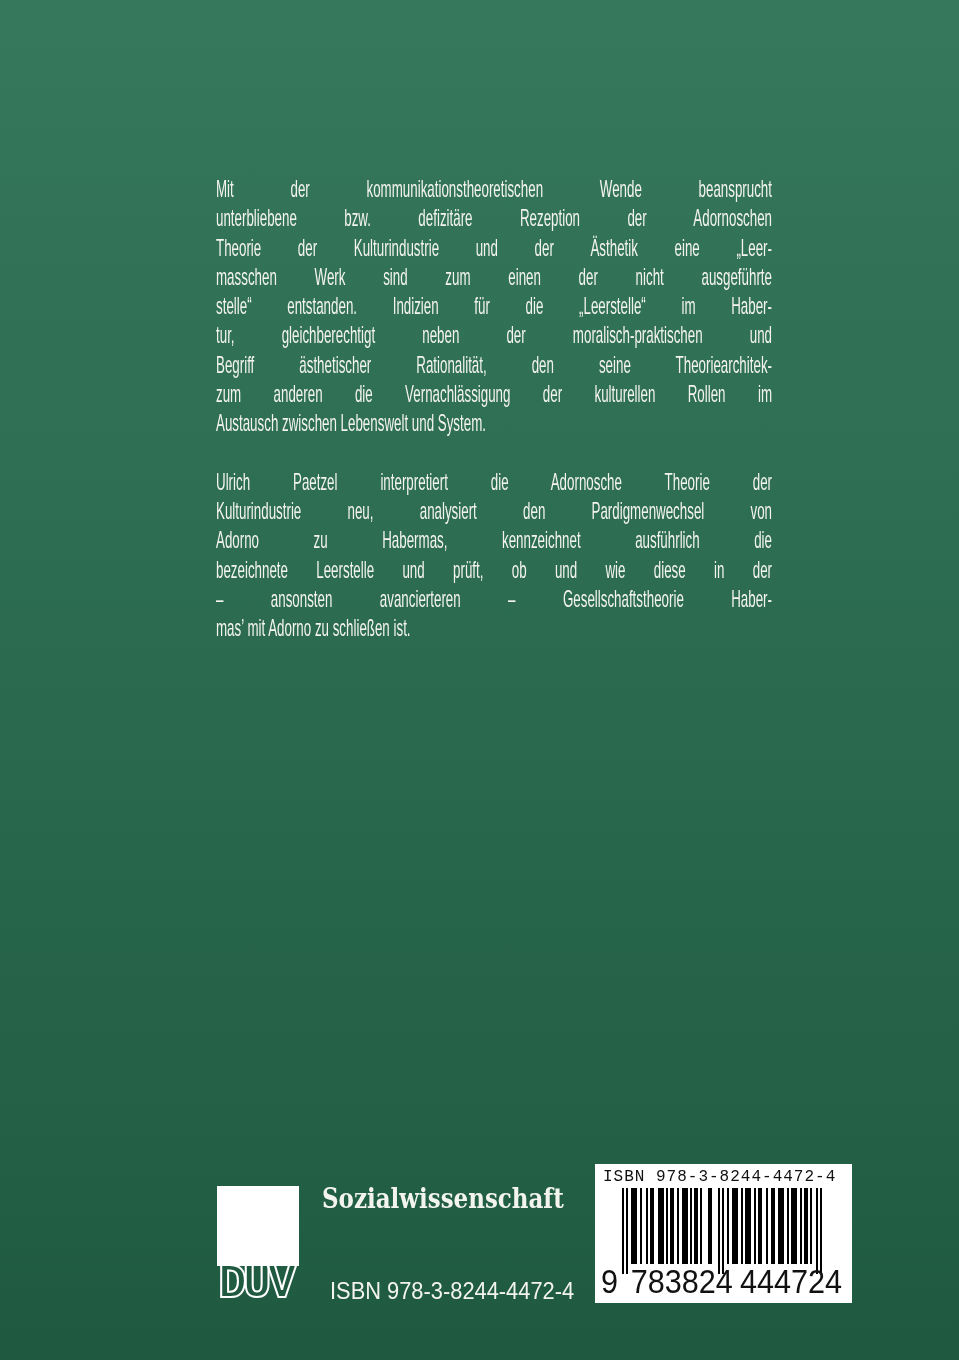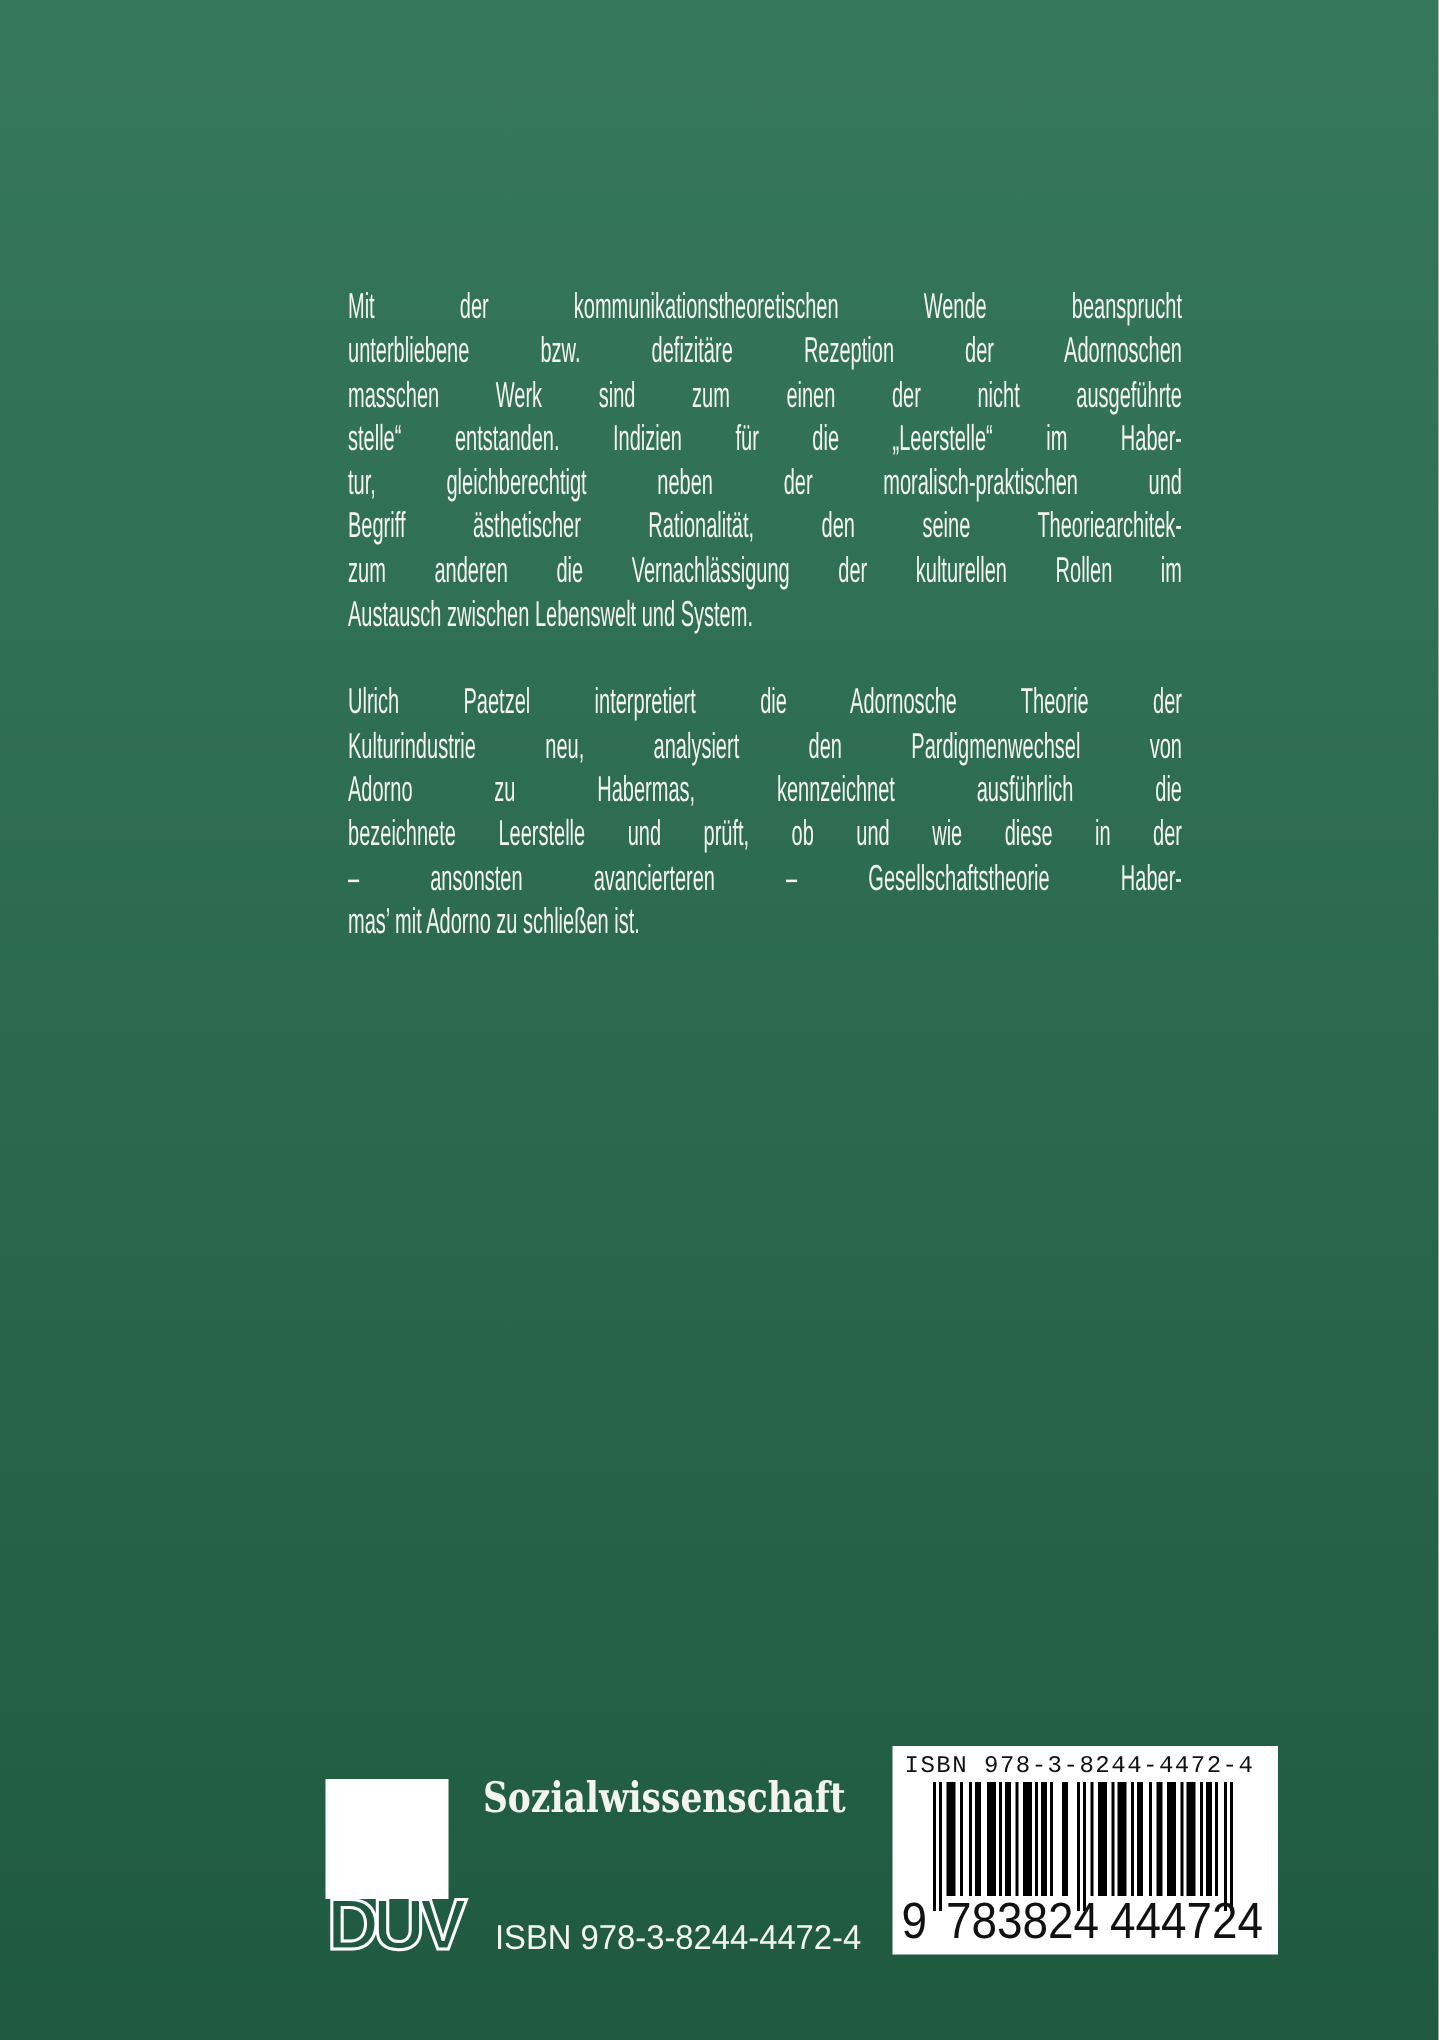--- a/index.html
+++ b/index.html
@@ -6,39 +6,39 @@
     body {
       width:959px; height:1360px; overflow:hidden;
       background: linear-gradient(to bottom, #36785c 0%, #2b6a4f 50%, #1f5a40 100%);
       font-family: "Liberation Sans", sans-serif;
       position:relative;
     }
     .blurb {
       position:absolute; left:216px; top:174px; width:556px;
       color:#f4f4ee;
     }
-    .para { margin:16px; }
+    .para { margin:0; }
     .para + .para { margin-top:29px; }
     .line {
       display:block; height:29.3px; line-height:29.3px;
       font-size:24px; white-space:nowrap;
       transform-origin:left center;
     }
     .line-inner {
       display:block; width:1000px; transform:scaleX(0.556); transform-origin:left center;
       text-align:justify; text-align-last:justify; font-weight:normal;
     }
     .line-inner.last { text-align-last:left; }
 
     .logo-box {
       position:absolute; left:217px; top:1186px; width:82px; height:80px; background:#ffffff;
     }
     .logo-duv {
       position:absolute; left:218px; top:1262px; height:44px;
-      font-family:Liberation Sans, sans-serif; font-weight:bold; font-size:48px;
+      font-family:Liberation Mono, monospace; font-weight:bold; font-size:48px;
       line-height:44px; color:#1f5a40; letter-spacing:-4px;
       -webkit-text-stroke:2px #ffffff;
     }
     .series {
       position:absolute; left:322px; top:1182px; font-size:28px; font-weight:bold;
       color:#f4f4ee; transform:scaleX(0.82); transform-origin:left top;
       font-family:"DejaVu Serif", serif;
     }
     .isbn-text {
       position:absolute; left:330px; top:1278px; font-size:23px; color:#f4f4ee;
@@ -62,20 +62,23 @@
 </head>
 <body>
 
 <div class="blurb">
   <div class="para">
     <span class="line">
         <span class="line-inner">Mit der kommunikationstheoretischen Wende beansprucht</span>
       </span>
     <span class="line">
         <span class="line-inner">unterbliebene bzw. defizitäre Rezeption der Adornoschen</span>
+      </span>
+    <span class="line">
+        <span class="line-inner">Theorie der Kulturindustrie und der Ästhetik eine „Leer-</span>
       </span>
     <span class="line">
         <span class="line-inner">masschen Werk sind zum einen der nicht ausgeführte</span>
       </span>
     <span class="line">
         <span class="line-inner">stelle“ entstanden. Indizien für die „Leerstelle“ im Haber-</span>
       </span>
     <span class="line">
         <span class="line-inner">tur, gleichberechtigt neben der moralisch-praktischen und</span>
       </span>

